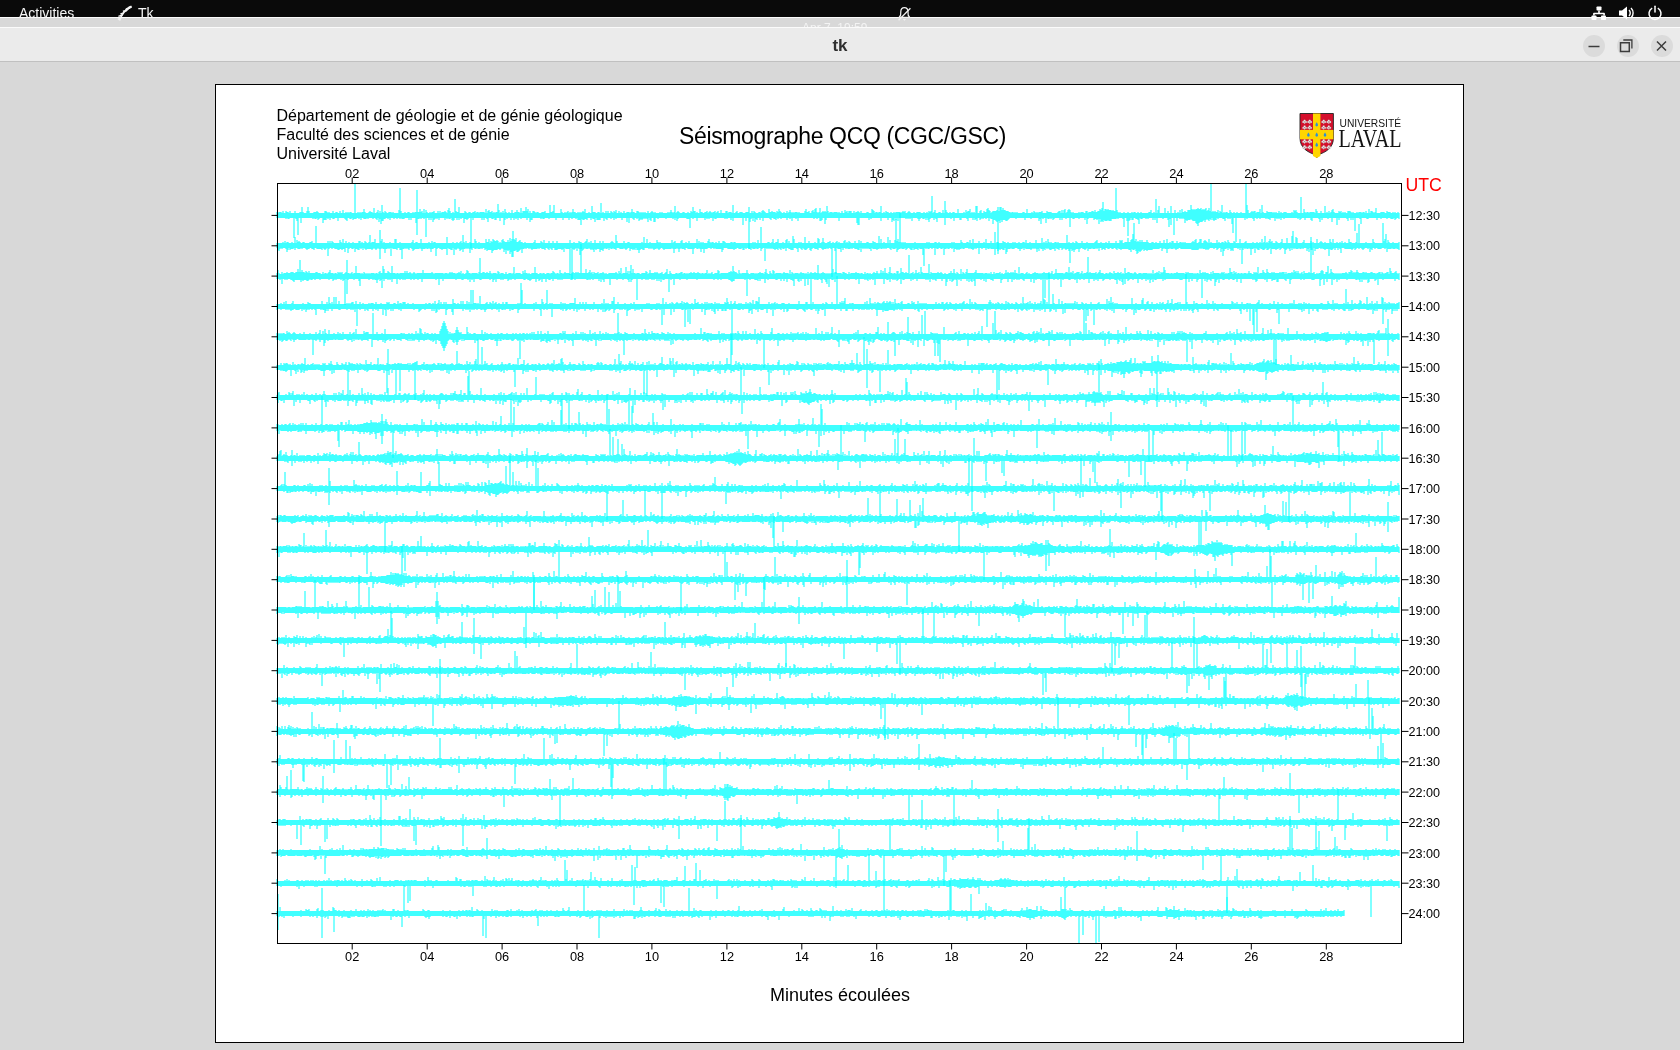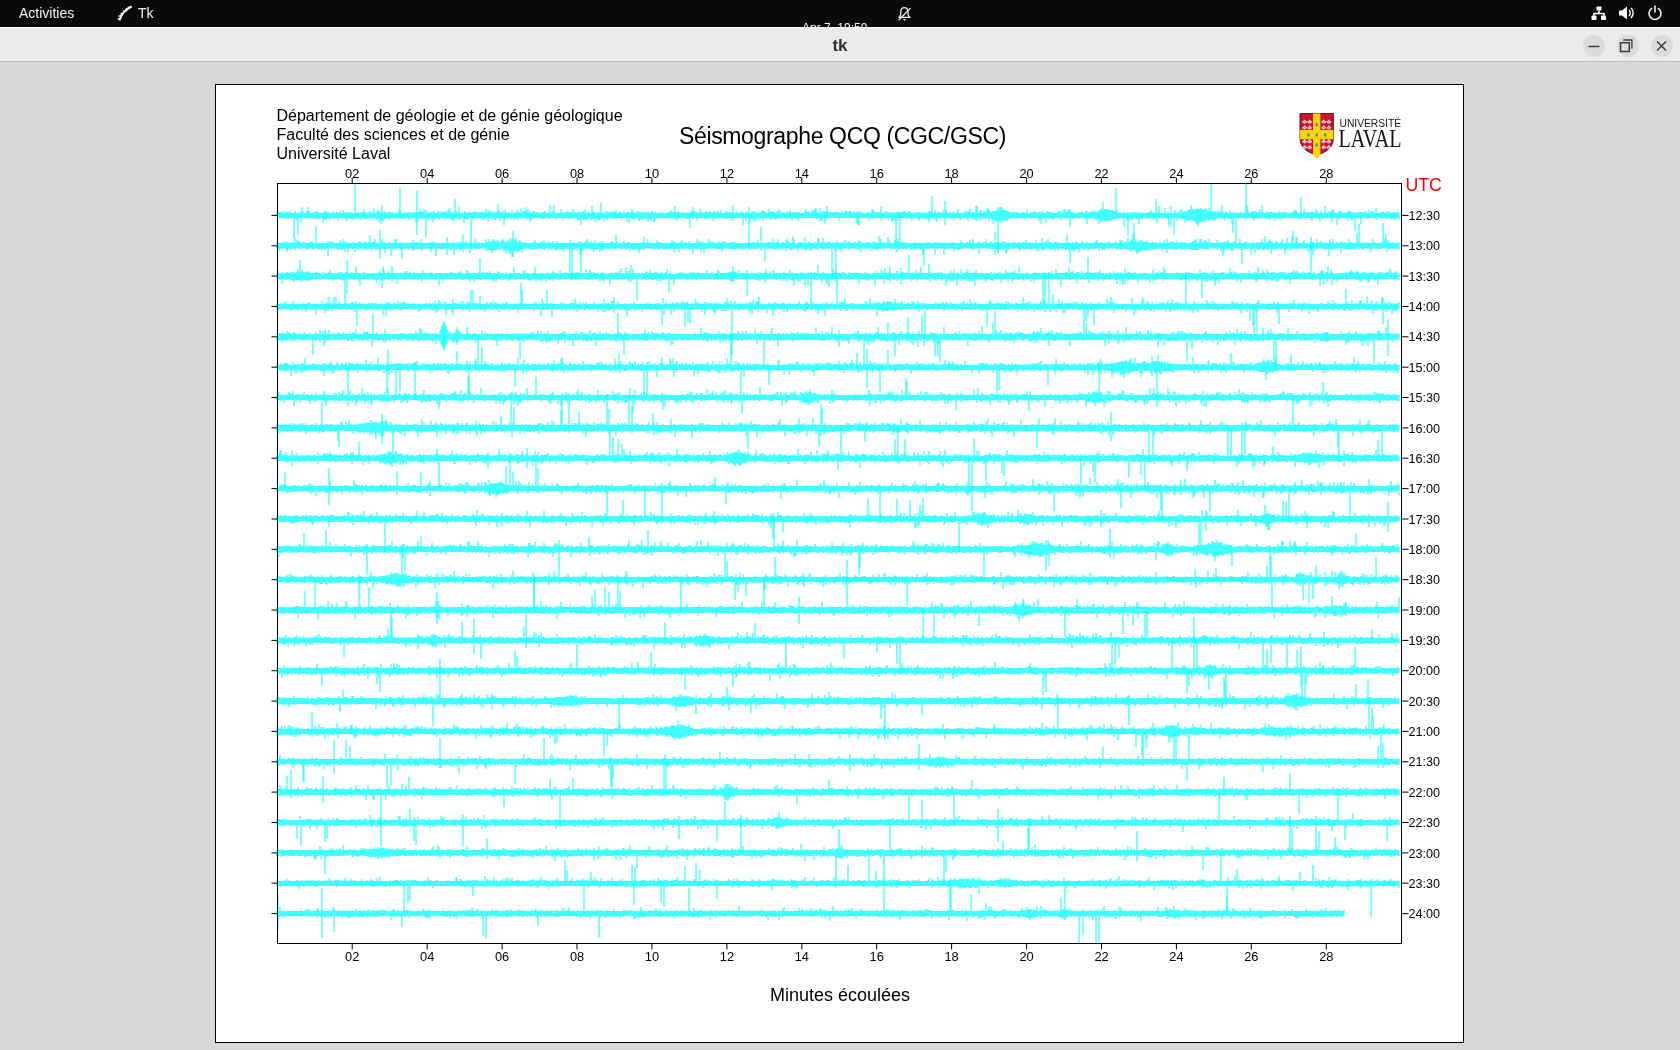--- a/index.html
+++ b/index.html
@@ -1,16 +1,16 @@
 <!DOCTYPE html>
 <html><head><meta charset="utf-8"><title>tk</title>
 <style>
 html,body{margin:0;padding:0}
 body{width:1680px;height:1050px;background:#d8d8d8;font-family:"Liberation Sans",sans-serif;position:relative;overflow:hidden}
-#topbar{position:absolute;left:0;top:0;width:1680px;height:27px;background:#0a0a0a;box-shadow:0 1px 0 #fbfbfb;color:#f4f4f4;font-size:14px}
+#topbar{position:absolute;left:0;top:0;width:1680px;height:17px;background:#0a0a0a;box-shadow:0 1px 0 #fbfbfb;color:#f4f4f4;font-size:14px}
 #topbar .act{position:absolute;left:19px;top:5px}
 #topbar .tkm{position:absolute;left:138px;top:5px}
 #topbar .clock{position:absolute;left:802px;top:21px;font-size:12px}
 #titlebar{position:absolute;left:0;top:28px;width:1680px;height:34px;background:#ebebeb;border-bottom:1px solid #c0c0c0;box-sizing:border-box}
 #titlebar .t{position:absolute;left:0;right:0;top:7.5px;text-align:center;font-weight:bold;font-size:17px;color:#2f2f2f}
 .wbtn{position:absolute;top:35px;width:22px;height:22px;border-radius:50%;background:#dbdbdb}
 #panel{position:absolute;left:215px;top:84px;width:1249px;height:959px;background:#ffffff;border:1px solid #000;box-sizing:border-box}
 #chart{position:absolute;left:0;top:0}
 </style></head>
 <body>

